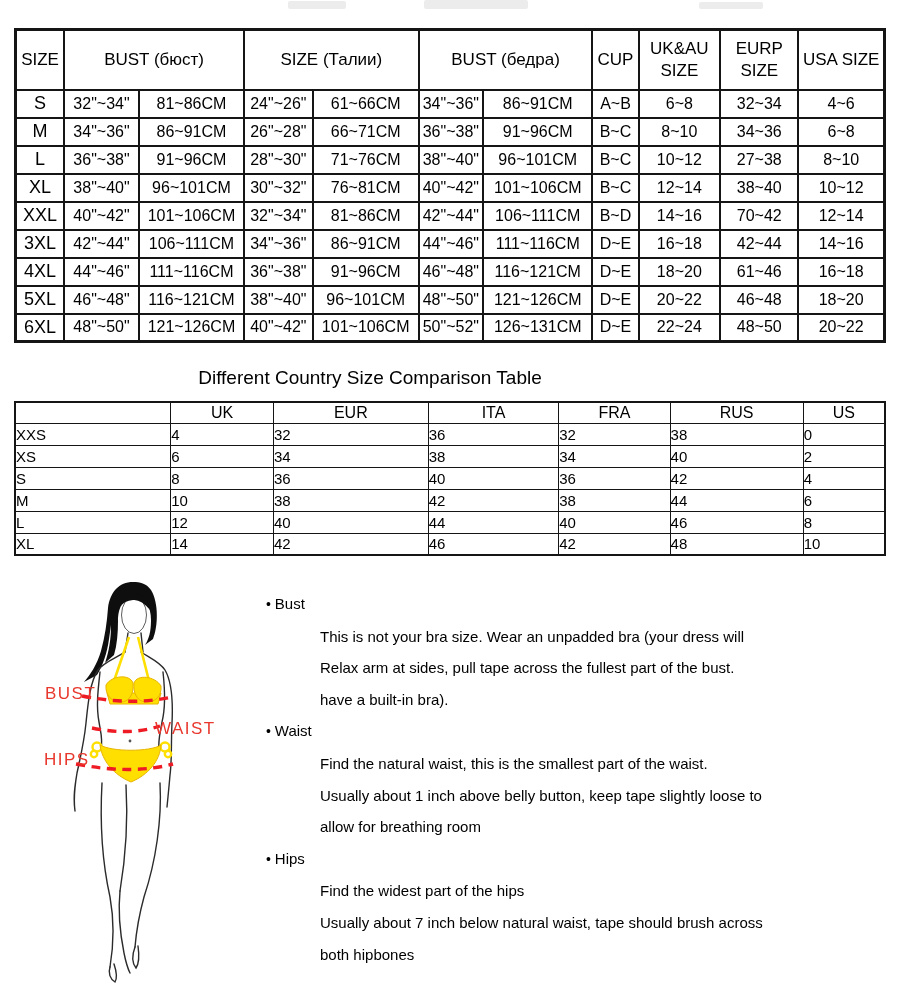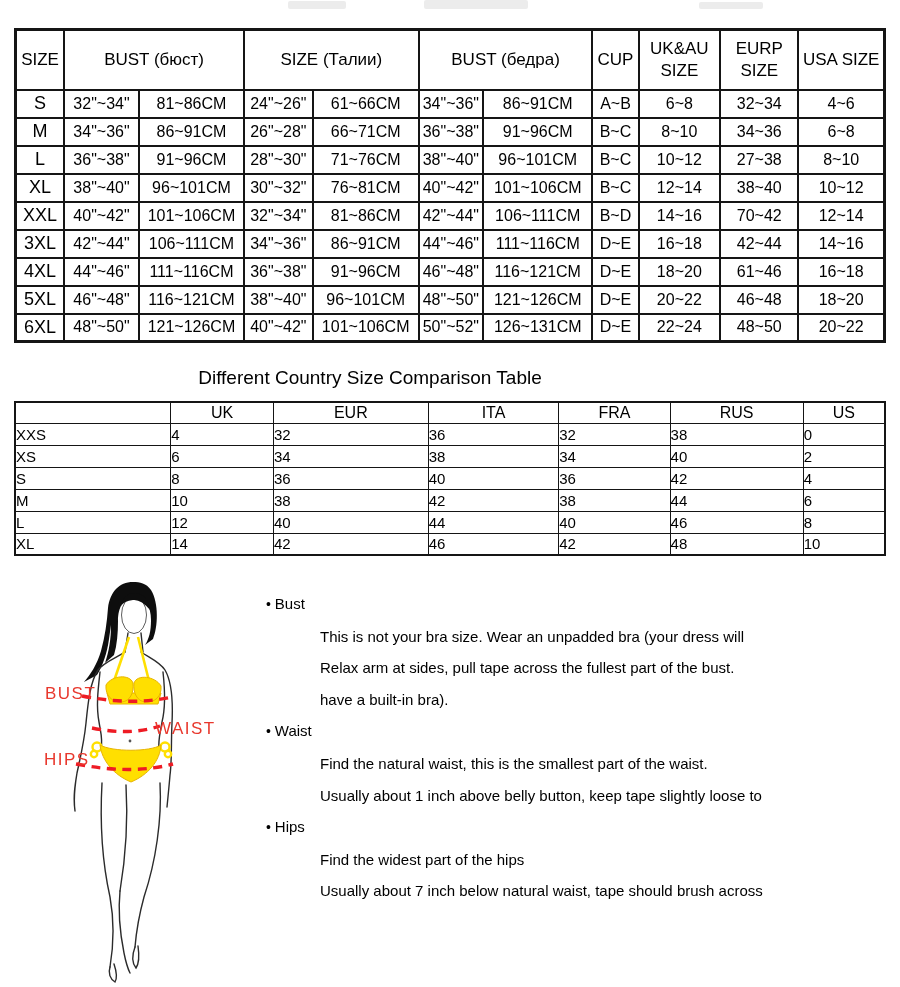--- a/index.html
+++ b/index.html
@@ -345,16 +345,18 @@
 </div>
 
 <div class="notes">
     <div class="note-title">Bust</div>
     <div class="note-line">This is not your bra size. Wear an unpadded bra (your dress will</div>
     <div class="note-line">Relax arm at sides, pull tape across the fullest part of the bust.</div>
     <div class="note-line">have a built-in bra).</div>
     <div class="note-title">Waist</div>
     <div class="note-line">Find the natural waist, this is the smallest part of the waist.</div>
     <div class="note-line">Usually about 1 inch above belly button, keep tape slightly loose to</div>
+    <div class="note-line">allow for breathing room</div>
     <div class="note-title">Hips</div>
     <div class="note-line">Find the widest part of the hips</div>
     <div class="note-line">Usually about 7 inch below natural waist, tape should brush across</div>
+    <div class="note-line">both hipbones</div>
   </div>
 
 </body></html>

